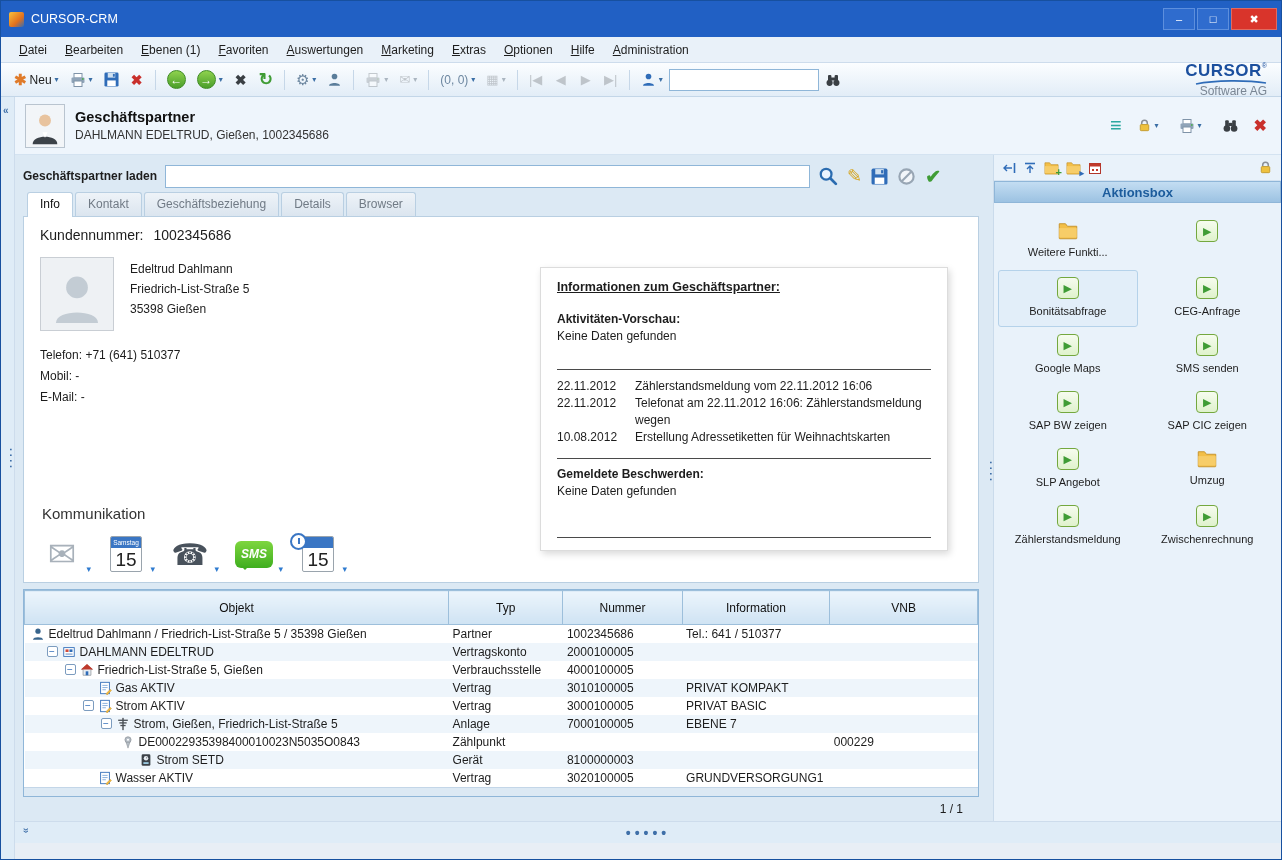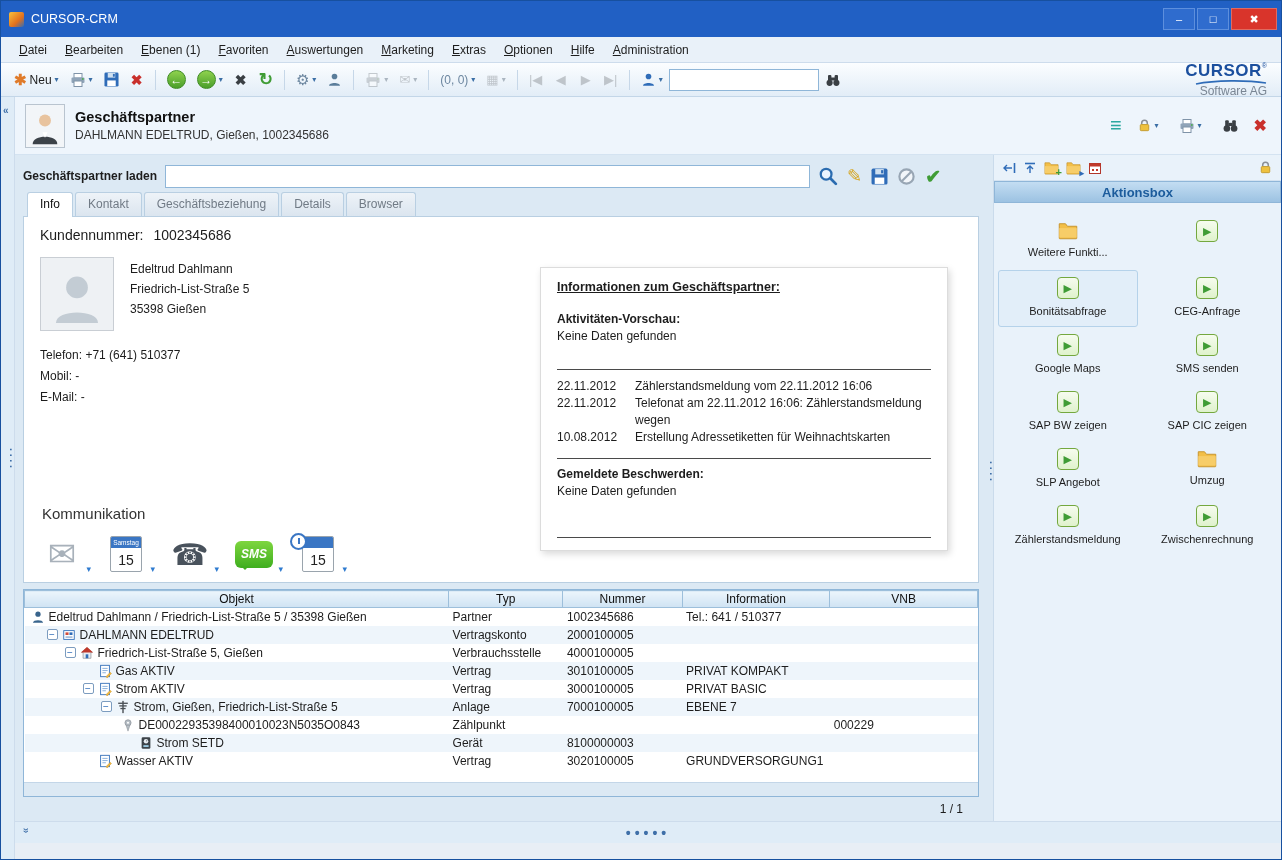--- a/index.html
+++ b/index.html
@@ -89,41 +89,41 @@
   .contact-list .lbl { display:inline-block; min-width:4px; }
   .komm { position:absolute; left:18px; bottom:8px; }
   .komm-title { font-size:15px; color:#333; margin-bottom:12px; }
   .comm-row { display:flex; gap:24px; align-items:flex-end; }
   .comm { position:relative; width:40px; height:40px; display:flex; align-items:center; justify-content:center; cursor:default; }
   .comm .dd { position:absolute; right:-9px; bottom:0; font-size:9px; color:#2f7bd0; }
   .g-env { font-size:34px; color:#a8b1ba; }
   .g-phone { font-size:30px; color:#49525c; }
   .cal { width:32px; height:36px; border:1px solid #9aa4ad; background:#fff; border-radius:2px; overflow:hidden; }
   .cal-top { height:11px; background:#3a76c4; color:#fff; font-size:6.5px; text-align:center; line-height:11px; }
-  .cal-body { font-size:14px; text-align:center; color:#222; line-height:24px; }
+  .cal-body { font-size:19px; text-align:center; color:#222; line-height:24px; }
   .sms-bubble { width:38px; height:27px; background:linear-gradient(#7ed63f,#3fae1f); border-radius:6px; color:#fff; font-weight:bold; font-style:italic; font-size:12px; display:flex; align-items:center; justify-content:center; position:relative; }
   .sms-bubble::after { content:""; position:absolute; left:6px; bottom:-6px; border:4px solid transparent; border-top-color:#3fae1f; }
   .mini-clock { position:absolute; width:17px; height:17px; border:2px solid #3a76c4; border-radius:50%; background:#fff; top:-1px; left:-8px; }
   .mini-clock::after { content:""; position:absolute; left:6px; top:3px; width:2px; height:6px; background:#3a76c4; }
 
   
   .infobox { position:absolute; top:50px; right:30px; width:408px; height:284px; background:#fff; border:1px solid #dcdcdc; box-shadow:2px 3px 7px rgba(0,0,0,.15); padding:12px 16px 10px; display:flex; flex-direction:column; }
   .ib-title { font-weight:bold; text-decoration:underline; font-size:12.5px; margin-bottom:18px; }
   .ib-h { font-weight:bold; margin-bottom:3px; }
   .ib-hr { border:none; border-top:1px solid #4a4a4a; margin:12px 0 8px; width:100%; }
   .ib-row { display:flex; line-height:17px; }
   .ib-date { flex:0 0 78px; }
   .ib-headrow { display:flex; justify-content:space-between; align-items:baseline; margin-bottom:3px; }
   .ib-link { color:#1556b0; text-decoration:underline; font-weight:bold; cursor:pointer; white-space:nowrap; }
   .ib-bottom { margin-top:auto; }
 
   
   .table-panel { height:208px; border:1px solid #8fb6d8; background:#fff; margin-top:6px; flex:0 0 auto; display:flex; flex-direction:column; overflow:hidden; }
   table.tree { width:100%; border-collapse:collapse; table-layout:fixed; font-size:12px; }
-  table.tree th { background:linear-gradient(#ecf5fc,#cfe3f3); border:1px solid #9dbfdb; font-weight:normal; height:17px; padding:0 4px; color:#111; }
+  table.tree th { background:linear-gradient(#ecf5fc,#cfe3f3); border:1px solid #9dbfdb; font-weight:normal; height:34px; padding:0 4px; color:#111; }
   table.tree td { height:18px; padding:0 4px; white-space:nowrap; overflow:hidden; }
   table.tree tbody tr:nth-child(even) td { background:#eef5fb; }
   .tc { display:flex; align-items:center; gap:4px; }
   .tgl { flex:0 0 11px; width:11px; height:11px; border:1px solid #7c9cbf; background:#fff; color:#2f6cb8; font-size:10px; line-height:9px; text-align:center; border-radius:2px; cursor:default; }
   .ti { width:14px; height:14px; flex:0 0 14px; }
   .ti-person { color:#38648c; }
   .tbl-filler { flex:1; background:#fff; }
   .tbl-scroll { height:14px; background:#dce9f4; border-top:1px solid #c3d6e8; }
   .pager-row { height:24px; display:flex; align-items:center; justify-content:flex-end; padding-right:16px; flex:0 0 auto; }
 

